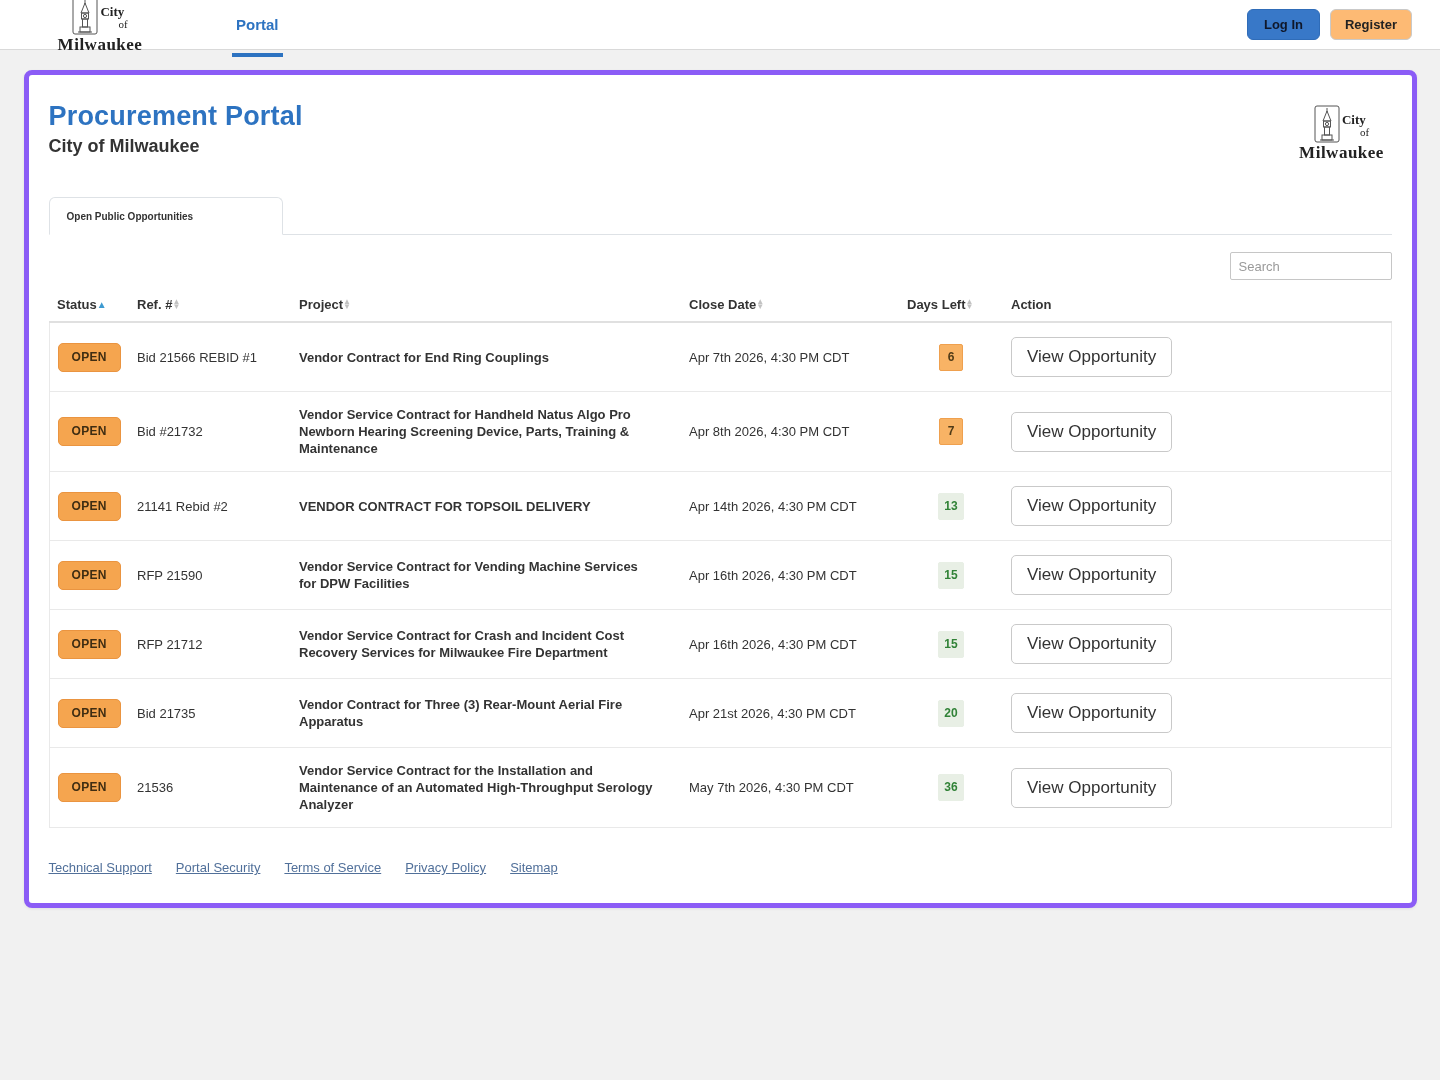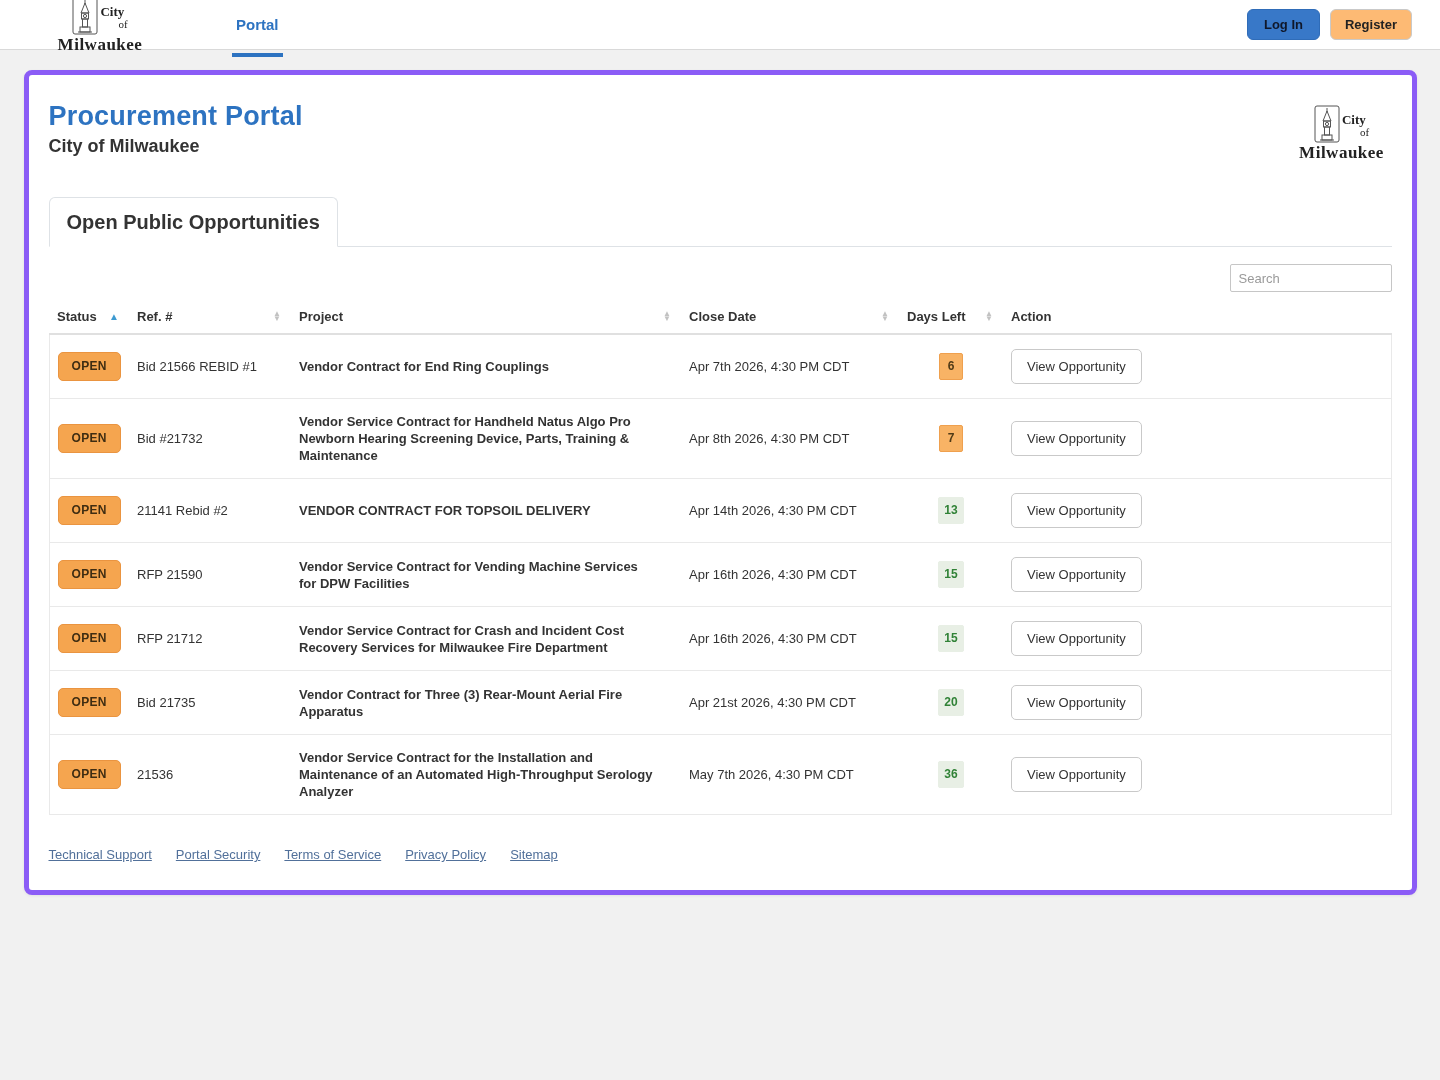--- a/index.html
+++ b/index.html
@@ -97,21 +97,21 @@
     border-bottom: 1px solid #dee2e6;
     display: flex;
   }
   .tab {
     background: #fff;
     border: 1px solid #dee2e6;
     border-bottom: 1px solid #fff;
     border-radius: 6px 6px 0 0;
     margin-bottom: -1px;
     padding: 13px 17px 12px;
-    font-size: 20px;
+    font-size: 10px;
     font-weight: bold;
     color: #333;
     min-width: 234px;
     cursor: pointer;
   }
 
   
   .search-row { display: flex; justify-content: flex-end; margin: 17px 0 9px; }
   .search-input {
     width: 162px;
@@ -134,21 +134,21 @@
   col.c-days { width: 104px; }
   col.c-action { width: auto; }
   thead th {
     font-size: 13px;
     font-weight: bold;
     color: #333;
     text-align: left;
     padding: 8px 8px 9px;
     border-bottom: 2px solid #e0e0e0;
   }
-  .th-inner { display: flex; align-items: center; justify-content: space-between; }
+  .th-inner { display: flex; align-items: center; justify-content: flex-start; }
   .sort-neutral {
     display: inline-flex;
     flex-direction: column;
     line-height: 0.62;
     font-size: 8px;
     color: #c2c2c2;
     margin-right: 2px;
   }
   .sort-asc { color: #3d9ad1; font-size: 10px; line-height: 1; margin-right: 2px; }
   tbody td {
@@ -184,21 +184,21 @@
     border-radius: 2px;
     text-align: center;
   }
   .days-badge.warn { background: #f8b365; border: 1px solid #efa04e; color: #4f3a16; }
   .days-badge.ok { background: #e8efe5; border: 1px solid #e8efe5; color: #318237; }
   .view-btn {
     background: #fff;
     border: 1px solid #c9c9c9;
     border-radius: 5px;
     color: #333;
-    font-size: 13px;
+    font-size: 17px;
     padding: 9px 15px;
     cursor: pointer;
     font-family: "Liberation Sans", sans-serif;
     white-space: nowrap;
   }
 
   
   .footer-links { display: flex; gap: 24px; padding: 32px 0 28px; }
   .footer-links a {
     color: #51709a;

